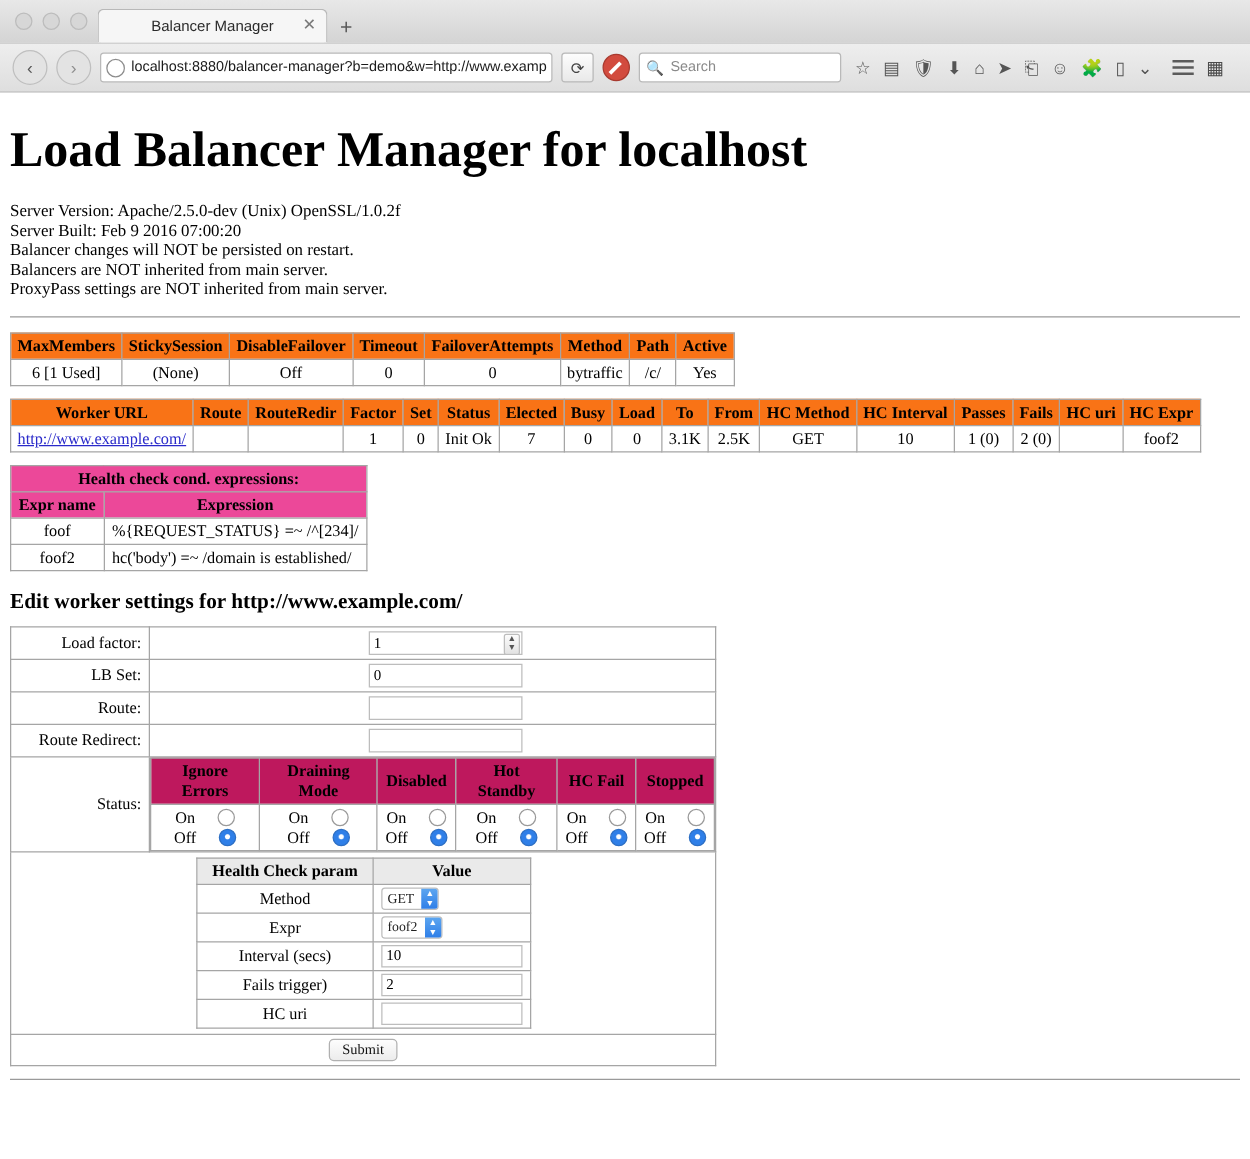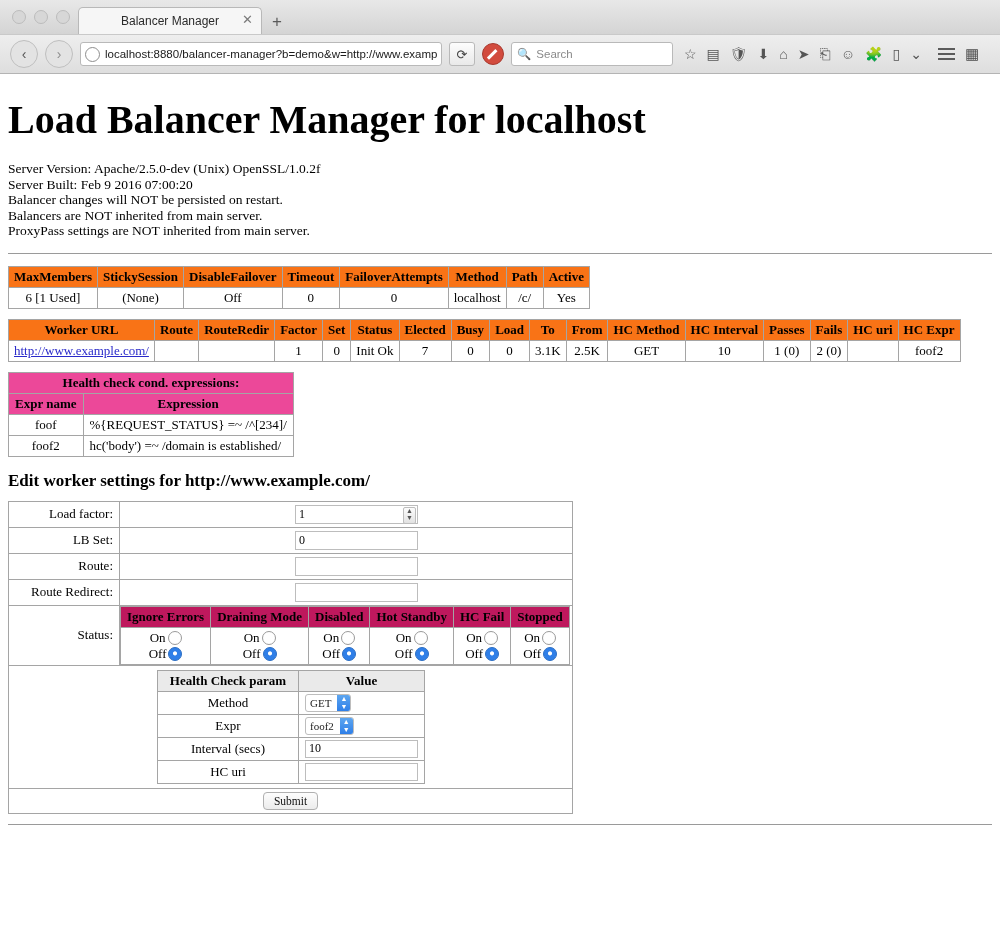--- a/index.html
+++ b/index.html
@@ -307,21 +307,21 @@
     font-family: "Liberation Serif", serif;
     font-size: 13px;
     margin: 0;
   }
   table.status th, table.status td {
     border: 1px solid #a5a5a5;
     padding: 2px 6px;
     text-align: center;
   }
   table.status th { background: #be185d; font-weight: bold; }
-  .radio-row { display: flex; align-items: center; justify-content: center; gap: 2px; }
+  .radio-row { display: flex; align-items: center; justify-content: center; gap: 18px; }
   .radio-row span { font-size: 13px; }
   .radio {
     width: 12px; height: 12px;
     border-radius: 50%;
     border: 1px solid #9a9a9a;
     background: #fff;
     display: inline-block;
   }
   .radio.on {
     background: radial-gradient(circle at 50% 45%, #ffffff 0 18%, #2f7fe8 28% 100%);
@@ -466,21 +466,21 @@
         <th>Active</th>
       </tr>
     </thead>
     <tbody>
       <tr>
         <td>6 [1 Used]</td>
         <td>(None)</td>
         <td>Off</td>
         <td>0</td>
         <td>0</td>
-        <td>localhost</td>
+        <td>bytraffic</td>
         <td>/c/</td>
         <td>Yes</td>
       </tr>
     </tbody>
   </table>
 
   <table class="data">
     <thead>
       <tr>
         <th>Worker URL</th>
@@ -687,20 +687,26 @@
                   </span>
                 </td>
               </tr>
               <tr>
                 <td class="pname">Interval (secs)</td>
                 <td class="pval">
                   <input class="vtxt" type="text" value="10" style="">
                 </td>
               </tr>
               <tr>
+                <td class="pname">Fails trigger)</td>
+                <td class="pval">
+                  <input class="vtxt" type="text" value="2" style="">
+                </td>
+              </tr>
+              <tr>
                 <td class="pname">HC uri</td>
                 <td class="pval">
                   <input class="vtxt" type="text" value="" style="">
                 </td>
               </tr>
             </tbody>
           </table>
         </td>
       </tr>
       <tr>

